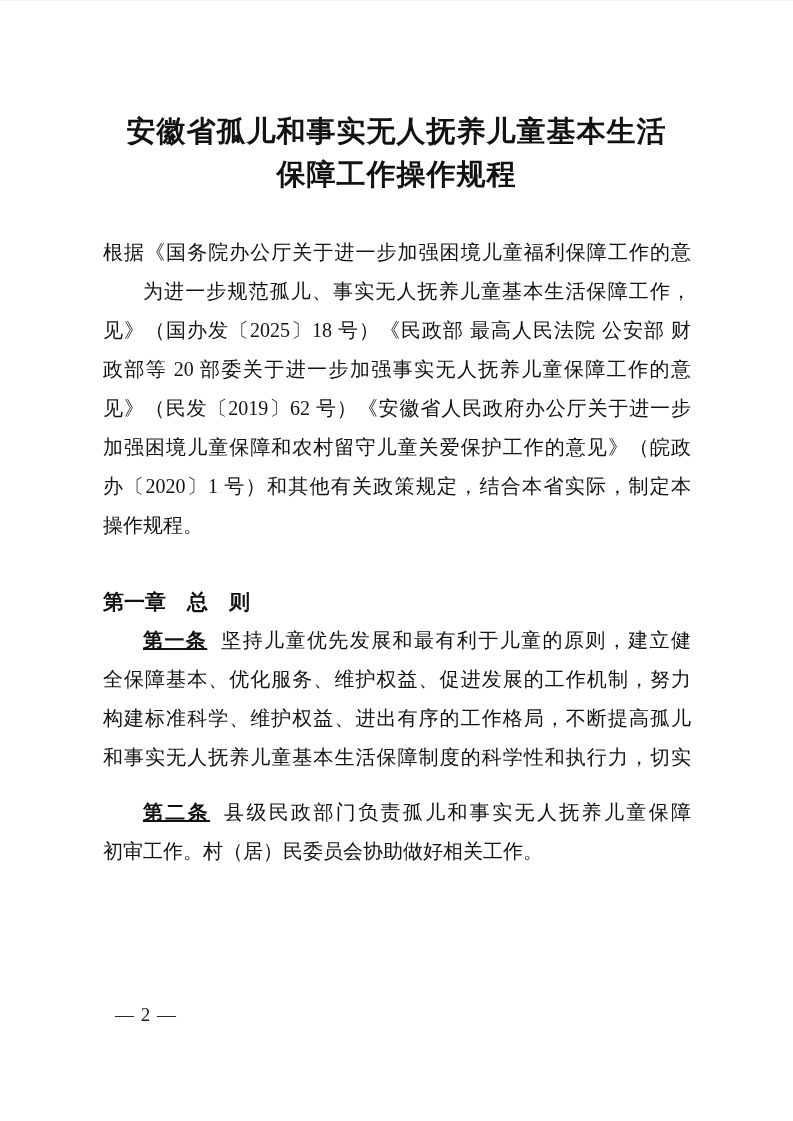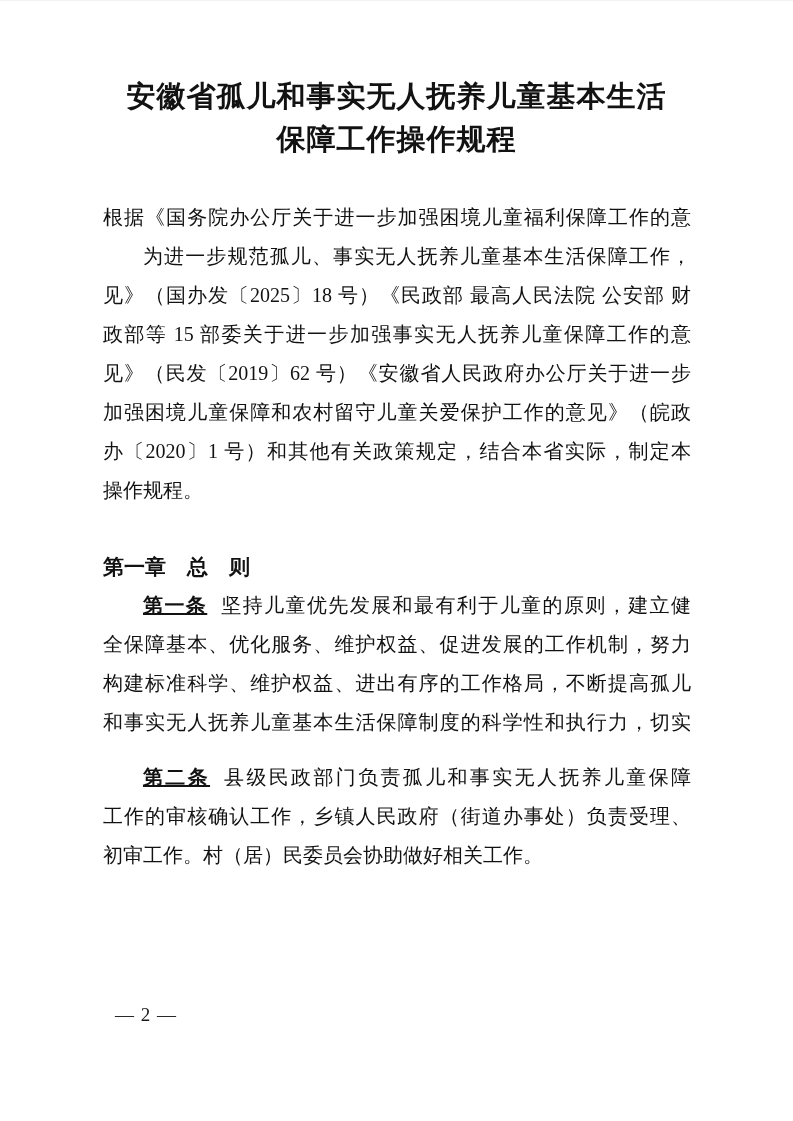--- a/index.html
+++ b/index.html
@@ -9,21 +9,21 @@
     width: 793px;
     height: 1121px;
     margin: 0 auto;
     background: #ffffff;
     color: #121212;
     font-family: "Liberation Serif", "DejaVu Serif", serif;
     overflow: hidden;
     border-top: 1px solid #f2f2f2;
   }
   .doc-title {
-    padding-top: 74px;
+    padding-top: 109px;
     text-align: center;
     font-size: 29px;
     line-height: 43px;
     font-weight: bold;
     letter-spacing: 1px;
   }
   .doc-title .title-line { display: block; }
   .doc-body {
     margin: 37px 0 0 103px;
     width: 588px;
@@ -69,21 +69,21 @@
     <span class="title-line">安徽省孤儿和事实无人抚养儿童基本生活</span>
     <span class="title-line">保障工作操作规程</span>
   </h1>
 
   <div class="doc-body">
 
     <div class="para para-preamble">
       <div class="line">根据《国务院办公厅关于进一步加强困境儿童福利保障工作的意</div>
       <div class="line indent">为进一步规范孤儿、事实无人抚养儿童基本生活保障工作，</div>
       <div class="line">见》（国办发〔2025〕18 号）《民政部 最高人民法院 公安部 财</div>
-      <div class="line">政部等 15 部委关于进一步加强事实无人抚养儿童保障工作的意</div>
+      <div class="line">政部等 20 部委关于进一步加强事实无人抚养儿童保障工作的意</div>
       <div class="line">见》（民发〔2019〕62 号）《安徽省人民政府办公厅关于进一步</div>
       <div class="line">加强困境儿童保障和农村留守儿童关爱保护工作的意见》（皖政</div>
       <div class="line">办〔2020〕1 号）和其他有关政策规定，结合本省实际，制定本</div>
       <div class="line last">操作规程。</div>
     </div>
 
     <h2 class="chapter-heading">第一章　总　则</h2>
 
     <div class="para para-article-1">
       <div class="line indent">
@@ -91,21 +91,20 @@
       </div>
       <div class="line">全保障基本、优化服务、维护权益、促进发展的工作机制，努力</div>
       <div class="line">构建标准科学、维护权益、进出有序的工作格局，不断提高孤儿</div>
       <div class="line">和事实无人抚养儿童基本生活保障制度的科学性和执行力，切实</div>
     </div>
 
     <div class="para para-article-2">
       <div class="line indent">
         <span class="term">第二条</span><span>县级民政部门负责孤儿和事实无人抚养儿童保障</span>
       </div>
-      <div class="line">工作的审核确认工作，乡镇人民政府（街道办事处）负责受理、</div>
       <div class="line last">初审工作。村（居）民委员会协助做好相关工作。</div>
     </div>
 
   </div>
 
   <div class="page-number">— 2 —</div>
 
 </div>
 
 </body></html>

